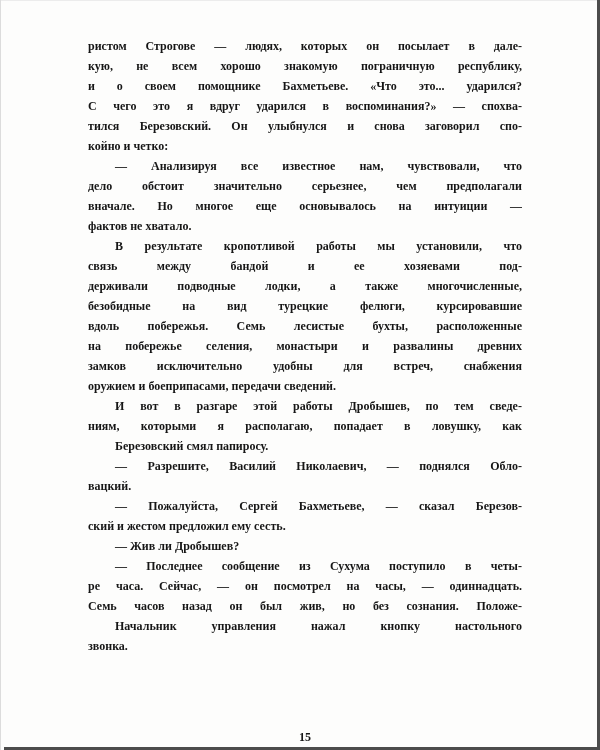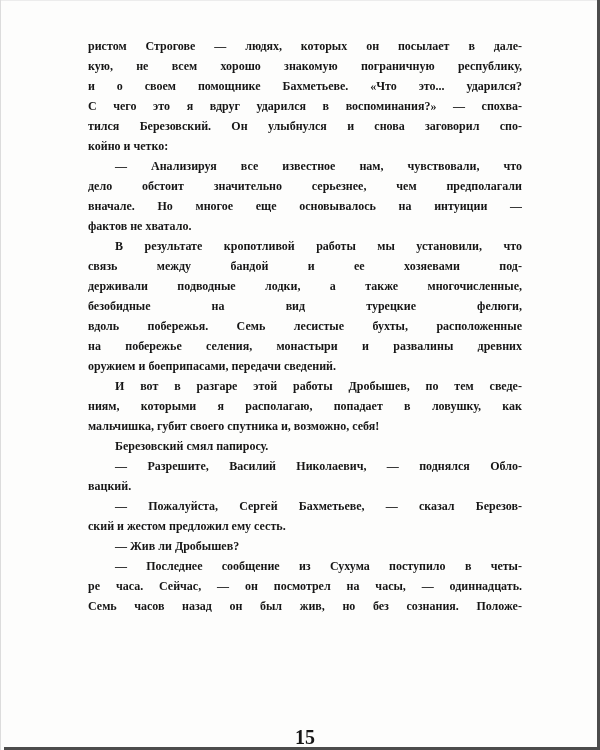--- a/index.html
+++ b/index.html
@@ -40,21 +40,21 @@
     text-align: left;
     white-space: nowrap;
   }
   .line.indent { padding-left: 27px; }
   .page-number {
     position: absolute;
     left: 88px;
     top: 728px;
     width: 434px;
     text-align: center;
-    font-size: 20px;
+    font-size: 12px;
     line-height: 18px;
   }
 </style>
 </head>
 <body>
 
 <div class="page">
   <div class="edge-top"></div>
   <div class="edge-left"></div>
   <div class="edge-right"></div>
@@ -172,38 +172,47 @@
           <span>а</span>
           <span>также</span>
           <span>многочисленные,</span>
         </div>
         <div class="line">
           <span>безобидные</span>
           <span>на</span>
           <span>вид</span>
           <span>турецкие</span>
           <span>фелюги,</span>
+          <span>курсировавшие</span>
         </div>
         <div class="line">
           <span>вдоль</span>
           <span>побережья.</span>
           <span>Семь</span>
           <span>лесистые</span>
           <span>бухты,</span>
           <span>расположенные</span>
         </div>
         <div class="line">
           <span>на</span>
           <span>побережье</span>
           <span>селения,</span>
           <span>монастыри</span>
           <span>и</span>
           <span>развалины</span>
           <span>древних</span>
         </div>
+        <div class="line">
+          <span>замков</span>
+          <span>исключительно</span>
+          <span>удобны</span>
+          <span>для</span>
+          <span>встреч,</span>
+          <span>снабжения</span>
+        </div>
         <div class="line last">оружием и боеприпасами, передачи сведений.</div>
       </div>
       <div class="para">
         <div class="line indent">
           <span>И</span>
           <span>вот</span>
           <span>в</span>
           <span>разгаре</span>
           <span>этой</span>
           <span>работы</span>
@@ -215,21 +224,20 @@
         <div class="line">
           <span>ниям,</span>
           <span>которыми</span>
           <span>я</span>
           <span>располагаю,</span>
           <span>попадает</span>
           <span>в</span>
           <span>ловушку,</span>
           <span>как</span>
         </div>
-        <div class="line last">мальчишка, губит своего спутника и, возможно, себя!</div>
       </div>
       <div class="para">
         <div class="line last indent">Березовский смял папиросу.</div>
       </div>
       <div class="para">
         <div class="line indent">
           <span>—</span>
           <span>Разрешите,</span>
           <span>Василий</span>
           <span>Николаевич,</span>
@@ -283,16 +291,26 @@
           <span>назад</span>
           <span>он</span>
           <span>был</span>
           <span>жив,</span>
           <span>но</span>
           <span>без</span>
           <span>сознания.</span>
           <span>Положе-</span>
         </div>
       </div>
+      <div class="para">
+        <div class="line indent">
+          <span>Начальник</span>
+          <span>управления</span>
+          <span>нажал</span>
+          <span>кнопку</span>
+          <span>настольного</span>
+        </div>
+        <div class="line last">звонка.</div>
+      </div>
     </div>
 
   <div class="page-number">15</div>
 </div>
 
 </body></html>

